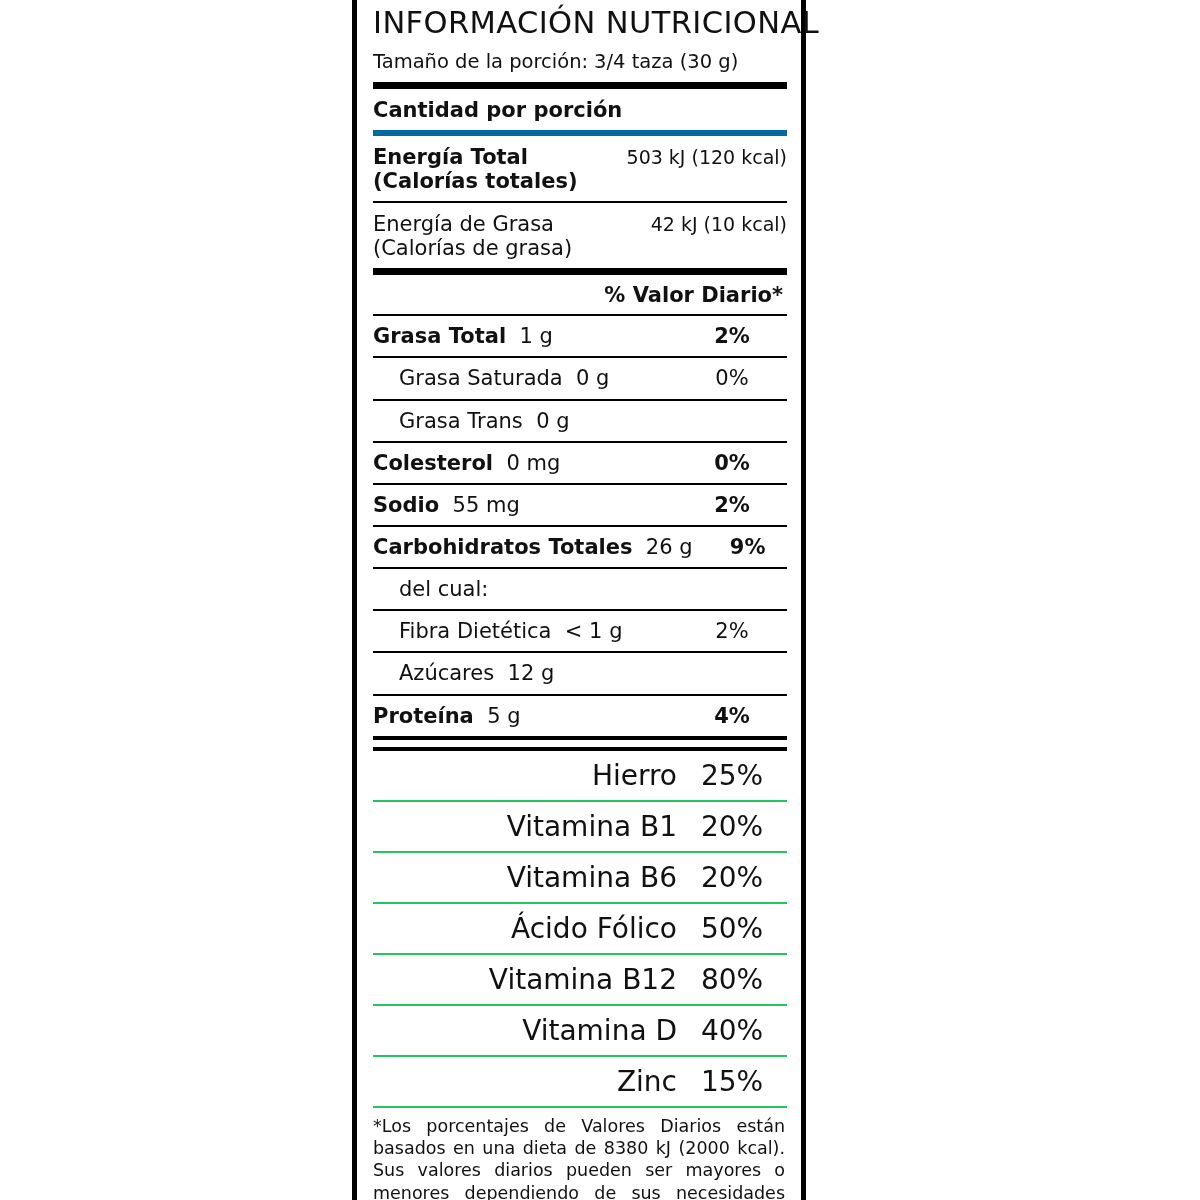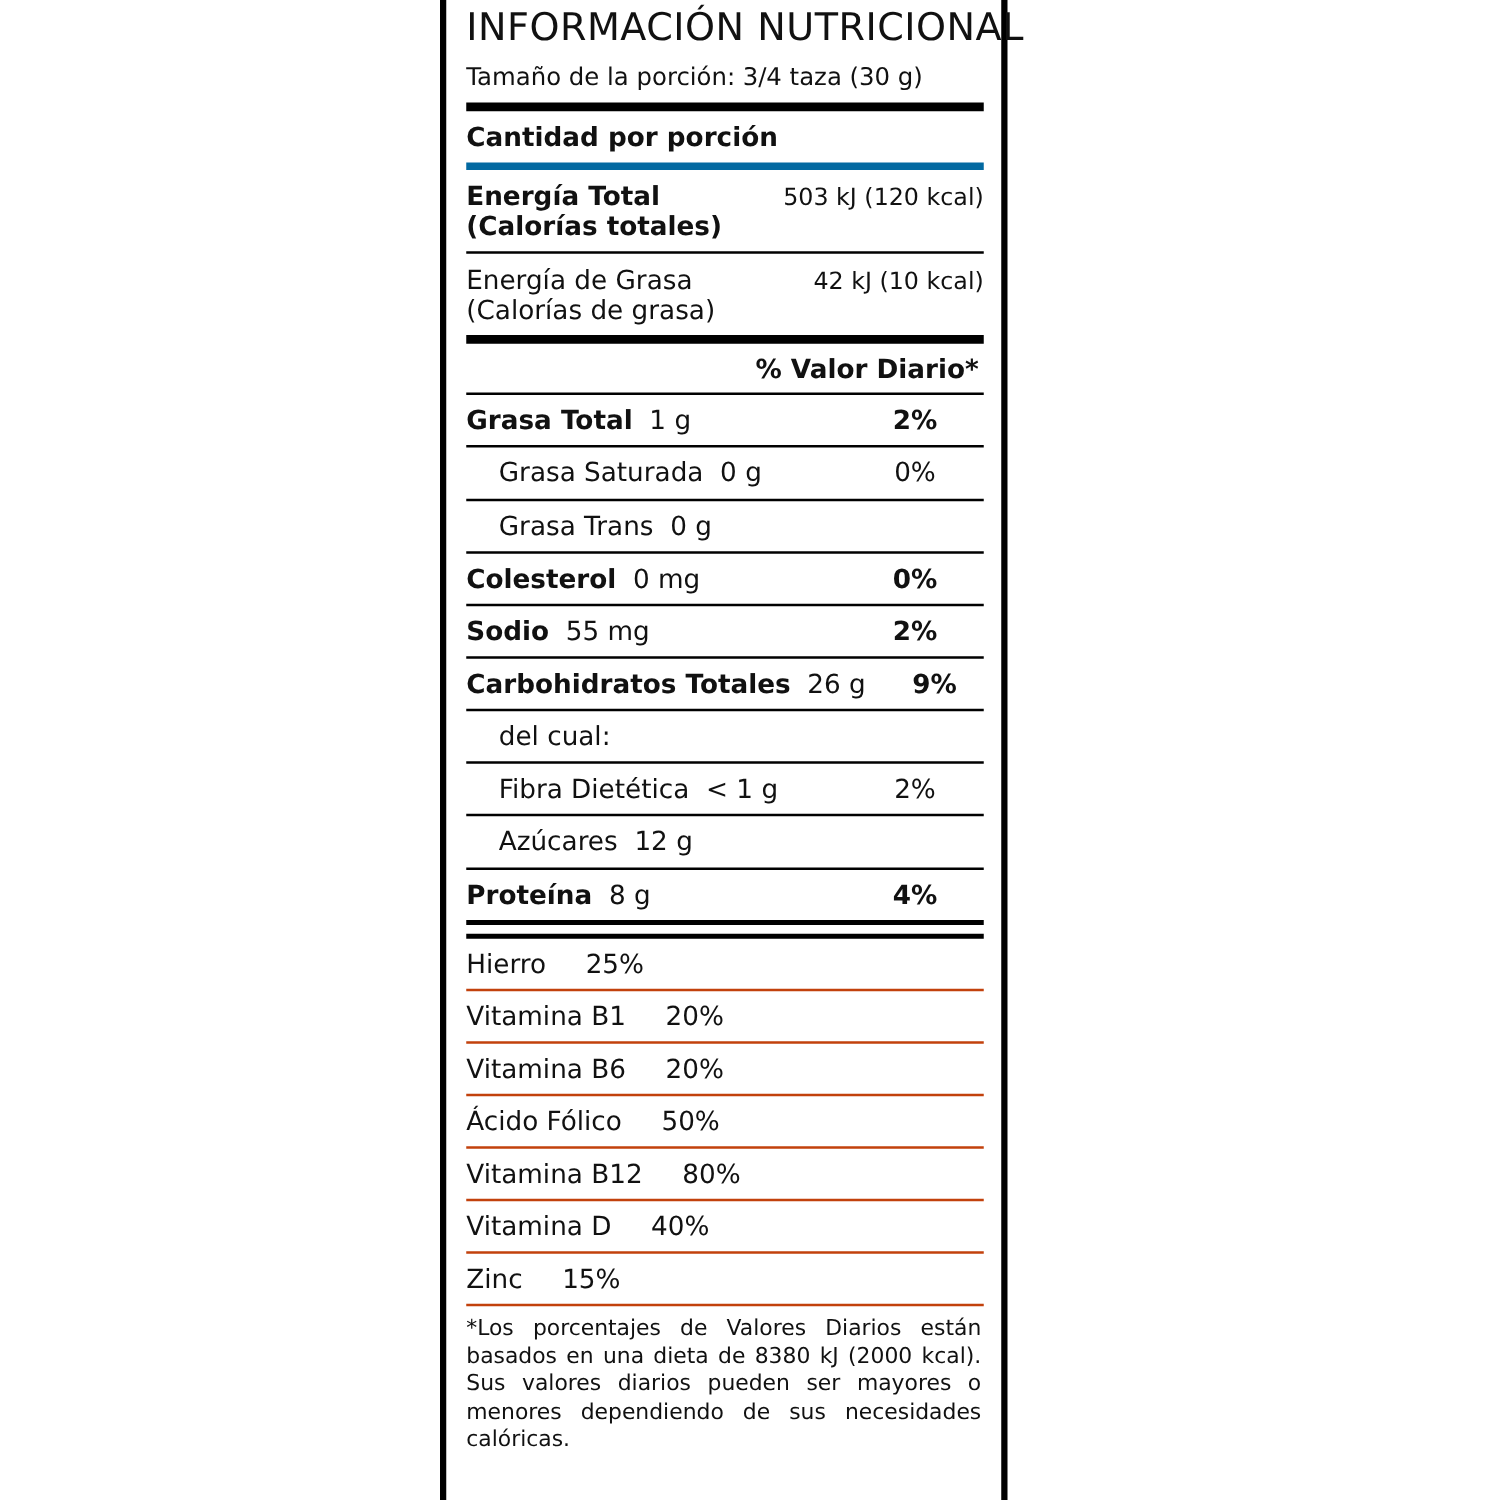--- a/index.html
+++ b/index.html
@@ -107,24 +107,24 @@
     font-size: 21px;
     font-weight: bold;
     padding: 8px 0 7px 0;
     border-bottom: 2px solid #000;
   }
   .dv-header .txt { padding-right: 4px; }
 
   .vit-row {
     display: flex;
     align-items: baseline;
-    justify-content: flex-start;
-    font-size: 21px;
+    justify-content: flex-end;
+    font-size: 28px;
     padding: 8px 0 8px 0;
-    border-bottom: 2px solid #c2410c;
+    border-bottom: 2px solid #22c55e;
   }
   .vit-row .val { min-width: 110px; text-align: center; }
 
   .footnote {
     font-size: 17.5px;
     line-height: 1.28;
     text-align: justify;
     padding-top: 7px;
     padding-right: 2px;
   }
@@ -201,21 +201,21 @@
       <span class="label indent1"><span>Fibra Dietética</span>&nbsp; <span>&lt; 1 g</span></span>
       <span class="val">2%</span>
     </div>
 
     <div class="row">
       <span class="label indent1"><span>Azúcares</span>&nbsp; <span>12 g</span></span>
       <span class="val"></span>
     </div>
 
     <div class="row no-border">
-      <span class="label"><span class="bold">Proteína</span>&nbsp; <span>8 g</span></span>
+      <span class="label"><span class="bold">Proteína</span>&nbsp; <span>5 g</span></span>
       <span class="val bold">4%</span>
     </div>
 
     <div class="rule-med"></div>
     <div class="spacer-top-gap"></div>
     <div class="rule-med"></div>
 
     <div class="vit-row">
       <span class="label">Hierro</span>
       <span class="val">25%</span>

